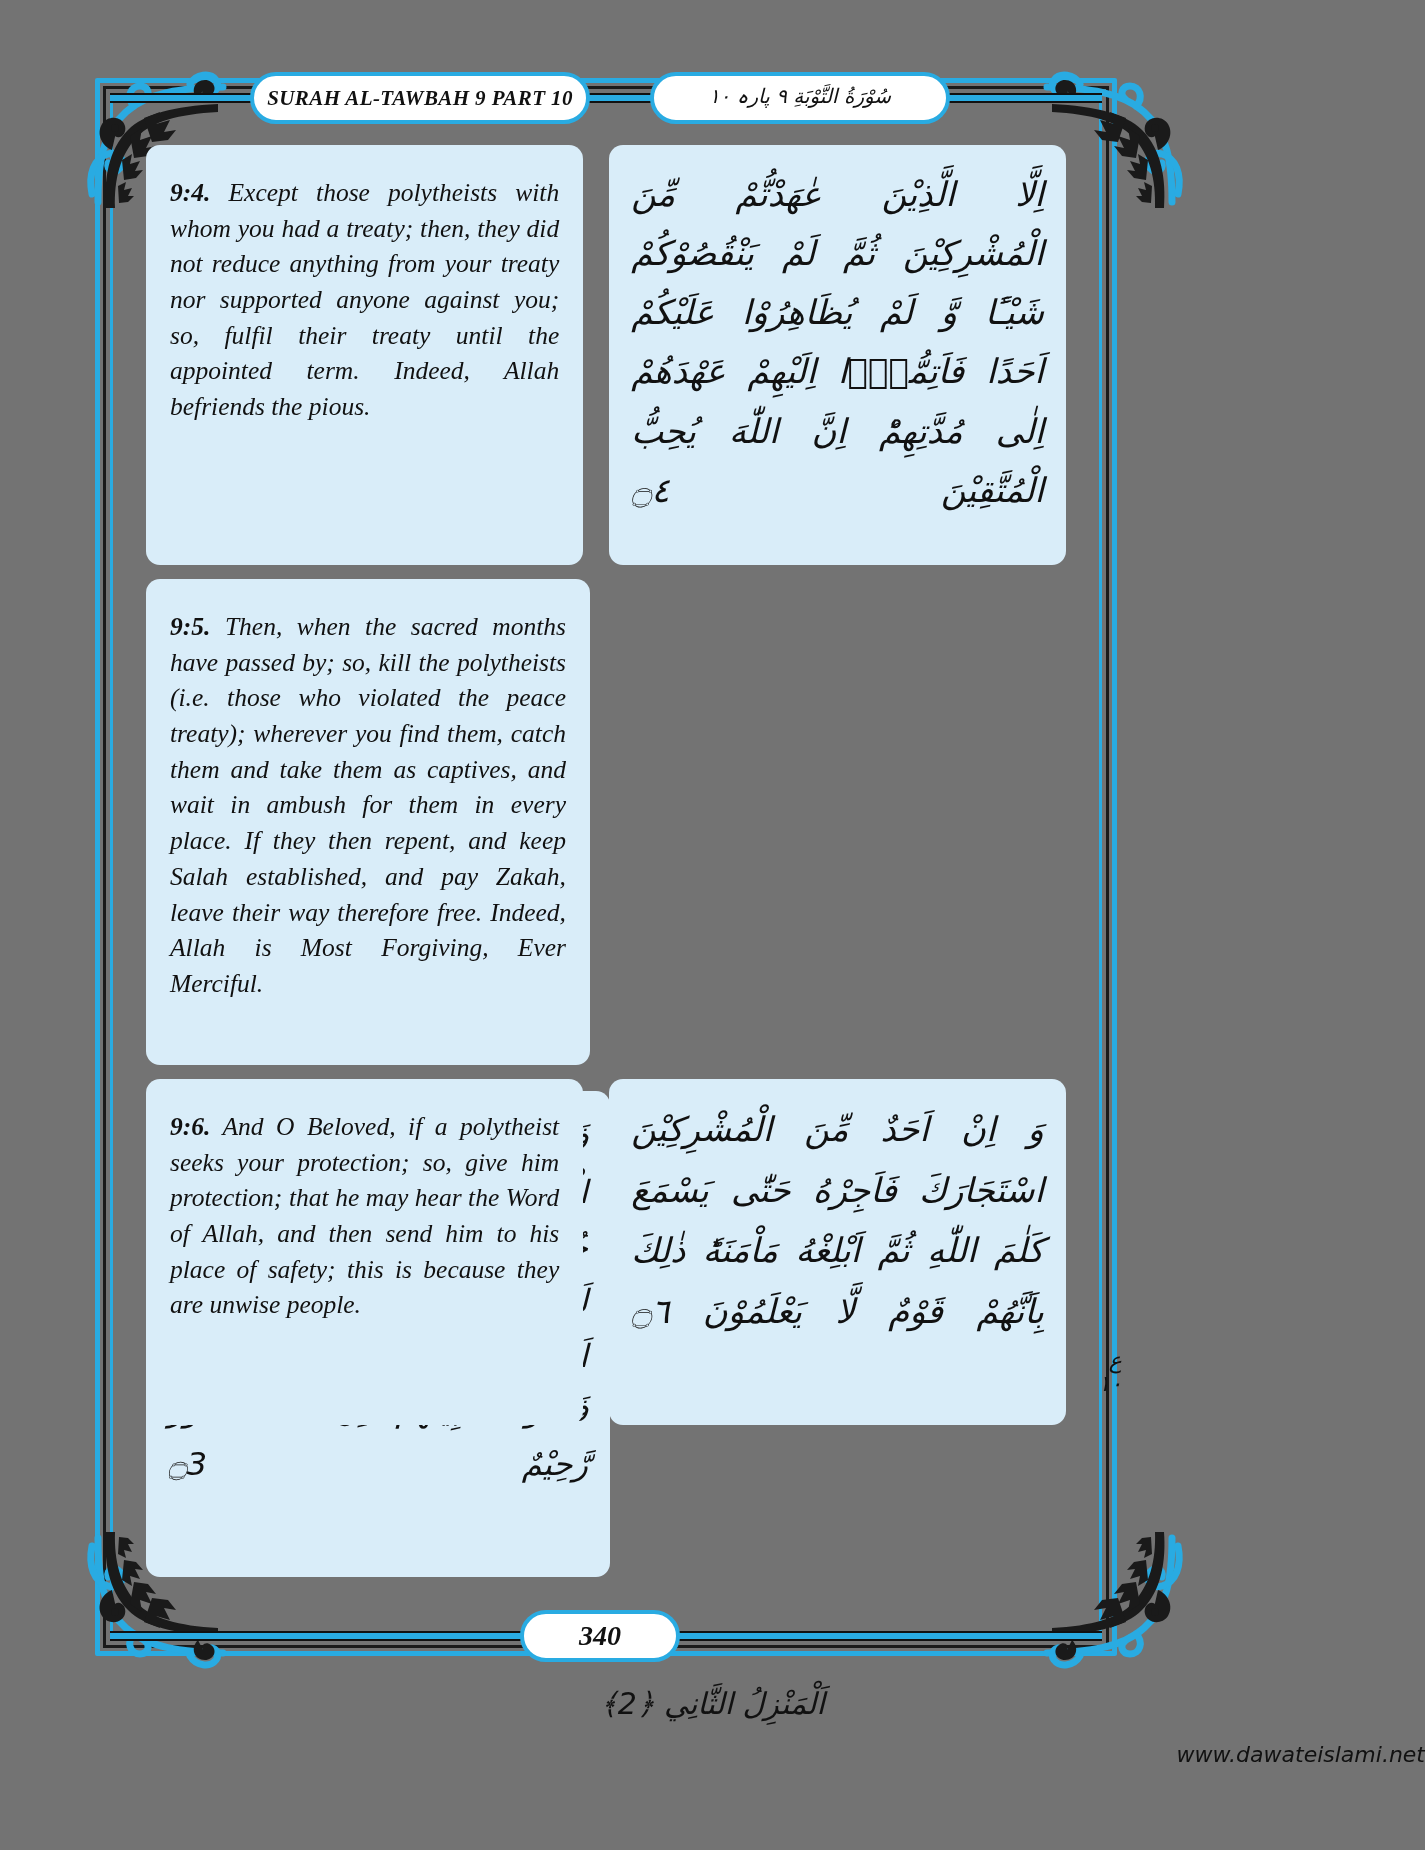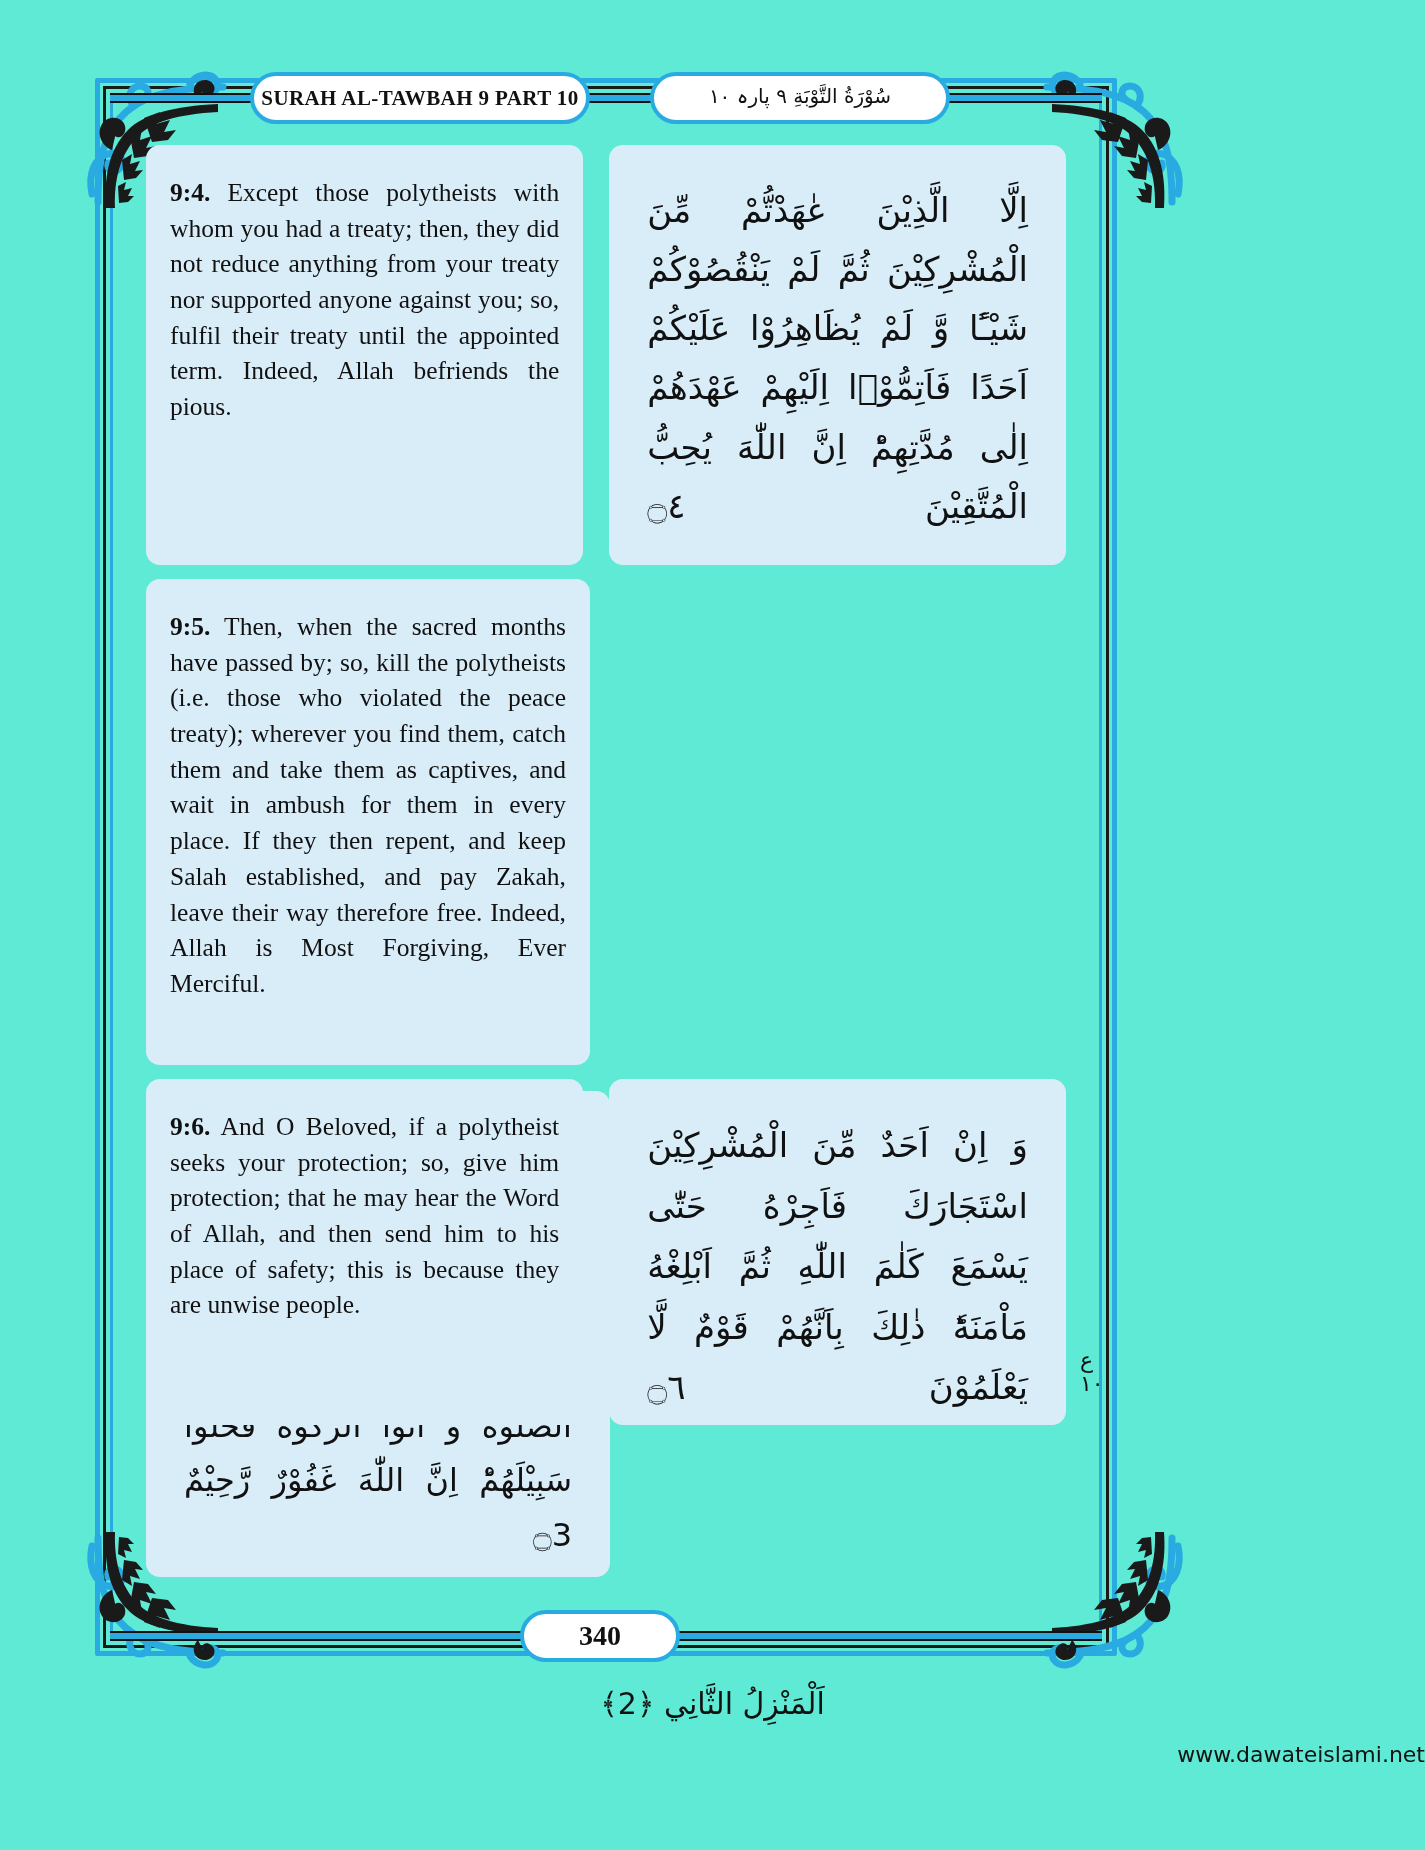--- a/index.html
+++ b/index.html
@@ -13,21 +13,22 @@
     font-family: "Liberation Serif", serif;
     position: relative;
     overflow: hidden;
   }
 
   .page {
     position: absolute;
     left: 0; top: 0;
     width: 1425px;
     height: 1850px;
-    background: #5eead4;
+    background: #737373;
+    font-style: italic;
   }
 
   
   .frame-outer {
     position: absolute;
     left: 95px;  top: 78px;
     width: 1022px; height: 1578px;
     border: 5px solid #29ABE2;
     border-radius: 2px;
     box-sizing: border-box;
@@ -211,21 +212,21 @@
   }
 
   .arabic {
     font-family: "DejaVu Sans", sans-serif;
     direction: rtl;
     text-align: justify;
     text-align-last: justify;
     color: #111;
     font-size: 34px;
     line-height: 1.72;
-    margin: 16px;
+    margin: 0;
     word-spacing: 1px;
   }
   .arabic.sz-a { font-size: 34px; line-height: 1.74; }
   .arabic.sz-b { font-size: 32px; line-height: 1.70; }
   .arabic.sz-c { font-size: 34px; line-height: 1.78; }
 
   
   #row-1 { top: 0px; }
   #row-2 { top: 434px; flex-direction: column; }
   #row-3 { top: 934px; }
@@ -237,21 +238,21 @@
   
   .ruku-mark {
     position: absolute;
     right: -56px;
     bottom: 30px;
     font-family: "DejaVu Sans", sans-serif;
     font-size: 22px;
     color: #111;
     direction: rtl;
     line-height: 1.05;
-    text-align: left;
+    text-align: right;
     width: 42px;
   }
 </style>
 </head>
 <body>
 
 <div class="page">
 
   <div class="frame-outer"></div>
   <div class="frame-mid"></div>

